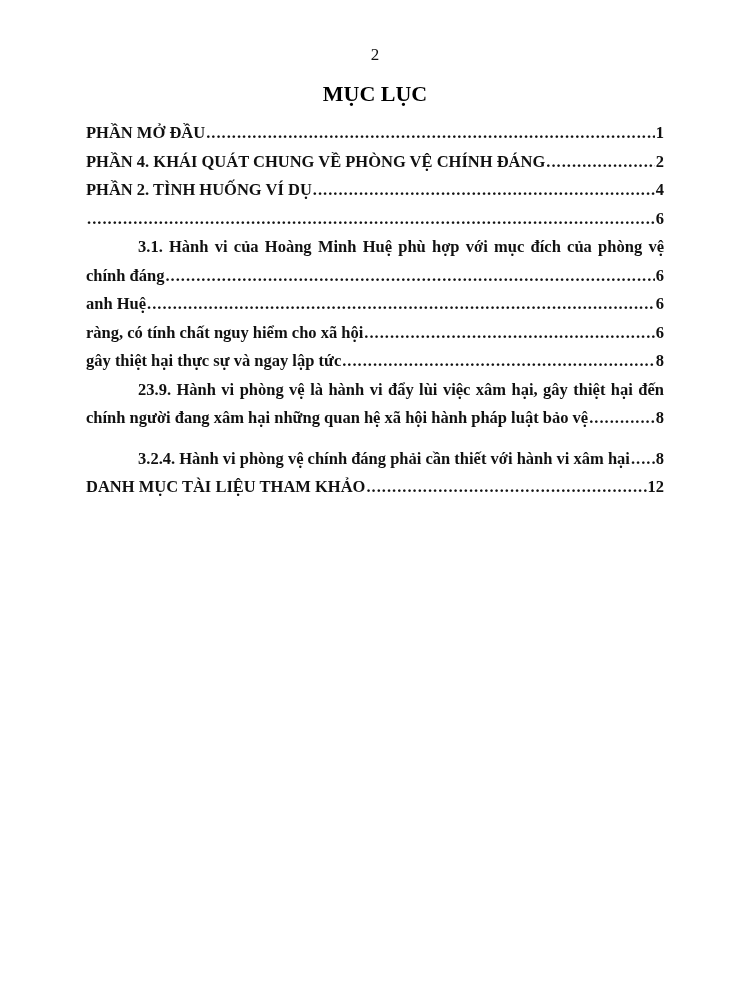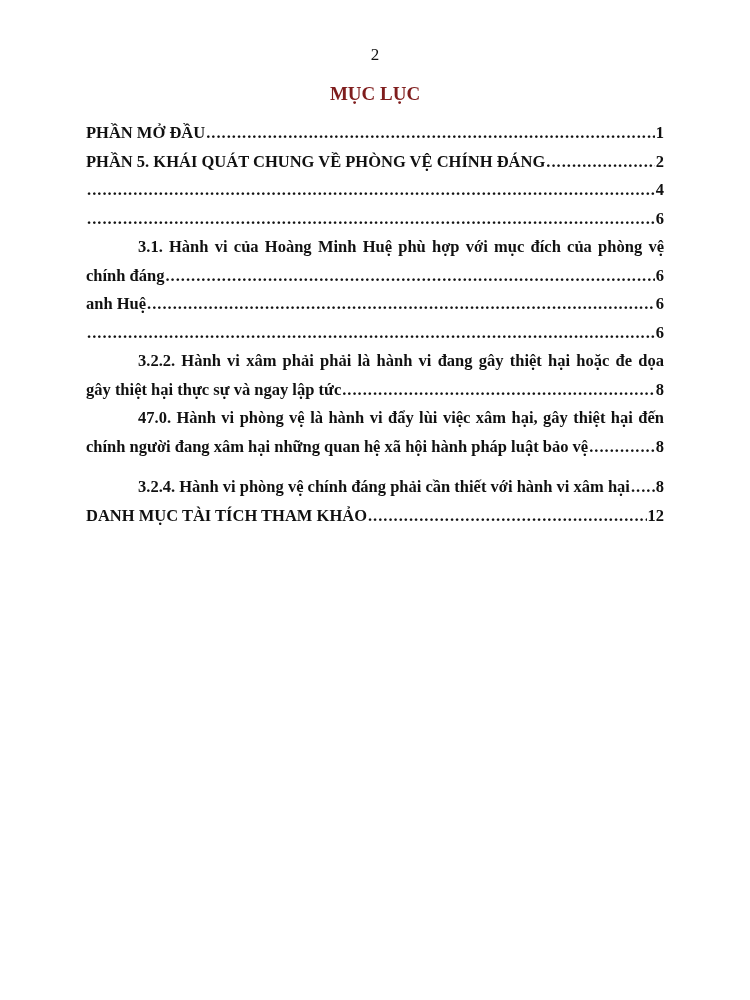--- a/index.html
+++ b/index.html
@@ -15,23 +15,23 @@
     overflow: hidden;
   }
   .page-number {
     text-align: center;
     font-size: 17px;
     line-height: 22px;
   }
   .toc-title {
     margin: 16px 0 13px 0;
     text-align: center;
-    font-size: 19px;
+    font-size: 22px;
     font-weight: bold;
-    color: #7f1d1d;
+    color: #000000;
     line-height: 24px;
   }
   .toc { width: 100%; }
   .entry { font-size: 16.5px; font-weight: bold; }
   .entry.bold { font-weight: bold; }
   .line {
     line-height: 28.5px;
     height: 28.5px;
     overflow: hidden;
   }
@@ -69,27 +69,28 @@
   <div class="toc">
       <div class="entry bold">
         <div class="line leader-line">
           <span class="txt">PHẦN MỞ ĐẦU</span>
           <span class="dots"></span>
           <span class="pg">1</span>
         </div>
       </div>
       <div class="entry bold">
         <div class="line leader-line">
-          <span class="txt">PHẦN 5. KHÁI QUÁT CHUNG VỀ PHÒNG VỆ CHÍNH ĐÁNG</span>
+          <span class="txt">PHẦN 4. KHÁI QUÁT CHUNG VỀ PHÒNG VỆ CHÍNH ĐÁNG</span>
           <span class="dots"></span>
           <span class="pg">2</span>
         </div>
       </div>
       <div class="entry bold">
         <div class="line leader-line">
+          <span class="txt">PHẦN 2. TÌNH HUỐNG VÍ DỤ</span>
           <span class="dots"></span>
           <span class="pg">4</span>
         </div>
       </div>
       <div class="entry bold">
         <div class="line leader-line">
           <span class="dots"></span>
           <span class="pg">6</span>
         </div>
       </div>
@@ -103,48 +104,48 @@
       </div>
       <div class="entry">
         <div class="line leader-line">
           <span class="txt">anh Huệ</span>
           <span class="dots"></span>
           <span class="pg">6</span>
         </div>
       </div>
       <div class="entry">
         <div class="line leader-line">
+          <span class="txt">ràng, có tính chất nguy hiểm cho xã hội</span>
           <span class="dots"></span>
           <span class="pg">6</span>
         </div>
       </div>
       <div class="entry">
-        <div class="line indent fill-line">3.2.2. Hành vi xâm phải phải là hành vi đang gây thiệt hại hoặc đe dọa</div>
         <div class="line leader-line">
           <span class="txt">gây thiệt hại thực sự và ngay lập tức</span>
           <span class="dots"></span>
           <span class="pg">8</span>
         </div>
       </div>
       <div class="entry">
-        <div class="line indent fill-line">47.0. Hành vi phòng vệ là hành vi đẩy lùi việc xâm hại, gây thiệt hại đến</div>
+        <div class="line indent fill-line">23.9. Hành vi phòng vệ là hành vi đẩy lùi việc xâm hại, gây thiệt hại đến</div>
         <div class="line leader-line">
           <span class="txt">chính người đang xâm hại những quan hệ xã hội hành pháp luật bảo vệ</span>
           <span class="dots"></span>
           <span class="pg">8</span>
         </div>
       </div>
       <div class="entry">
         <div class="line indent leader-line">
           <span class="txt">3.2.4. Hành vi phòng vệ chính đáng phải cần thiết với hành vi xâm hại</span>
           <span class="dots"></span>
           <span class="pg">8</span>
         </div>
       </div>
       <div class="entry bold">
         <div class="line leader-line">
-          <span class="txt">DANH MỤC TÀI TÍCH THAM KHẢO</span>
+          <span class="txt">DANH MỤC TÀI LIỆU THAM KHẢO</span>
           <span class="dots"></span>
           <span class="pg">12</span>
         </div>
       </div>
     </div>
 </div>
 
 </body></html>

